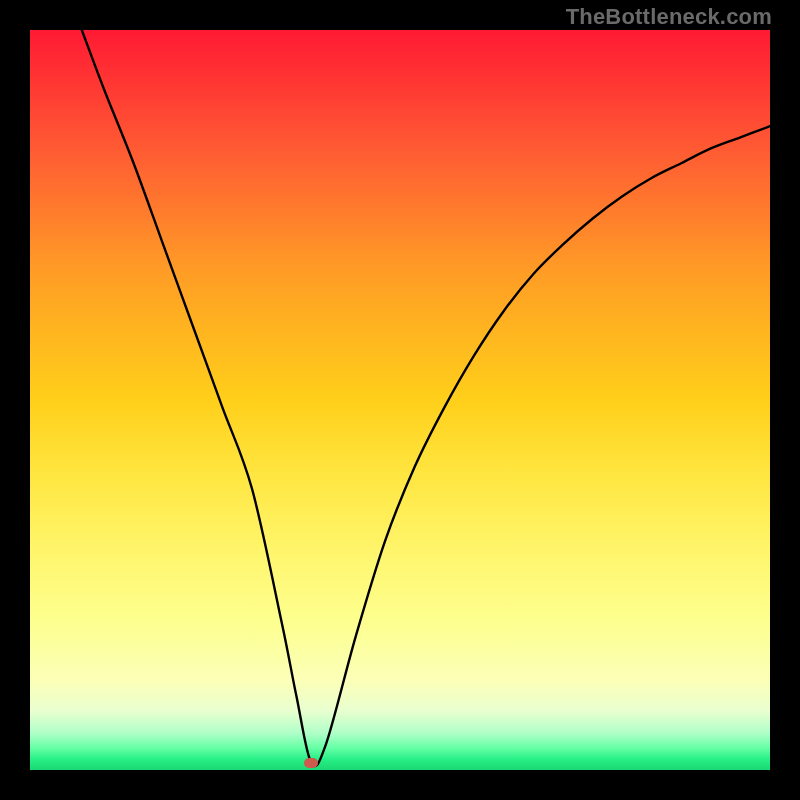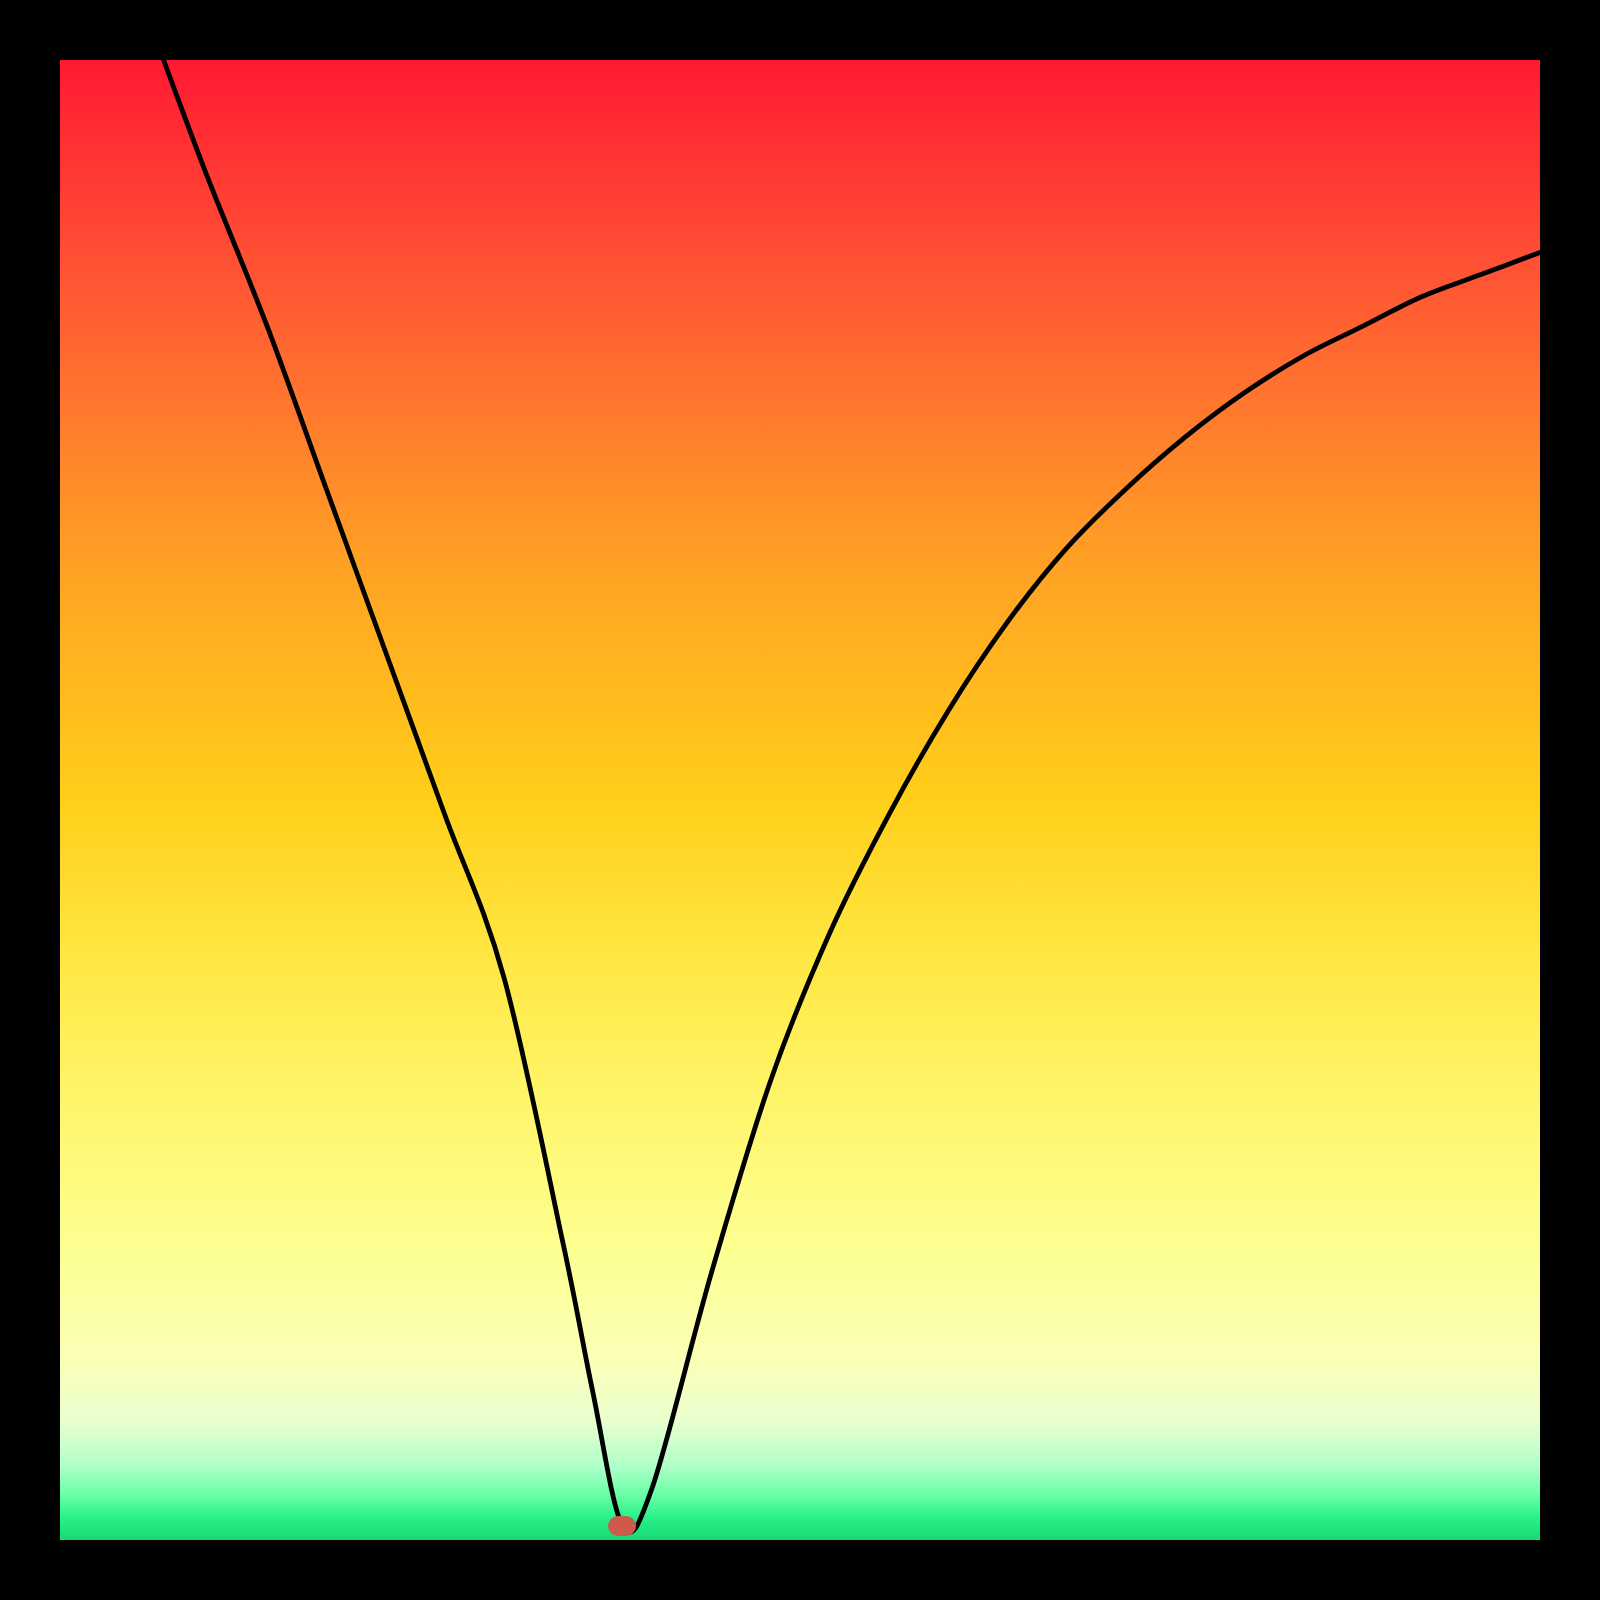--- a/index.html
+++ b/index.html
@@ -67,19 +67,20 @@
     height: 10px;
     background: #cc5a4d;
     border-radius: 5px;
     transform: translate(-50%, -50%);
   }
 </style>
 </head>
 <body>
 
 <div class="frame">
+  <div class="watermark">TheBottleneck.com</div>
   <div class="plot-area">
     <svg class="curve" viewBox="0 0 740 740" preserveAspectRatio="none">
       <path id="curve-path" d="M 51.80 0.00 C 55.50 9.87, 65.37 37.00, 74.00 59.20 C 82.63 81.40, 93.73 107.30, 103.60 133.20 C 113.47 159.10, 123.33 187.47, 133.20 214.60 C 143.07 241.73, 152.93 268.87, 162.80 296.00 C 172.67 323.13, 182.53 350.27, 192.40 377.40 C 202.27 404.53, 212.13 423.03, 222.00 458.80 C 231.87 494.57, 244.20 557.47, 251.60 592.00 C 259.00 626.53, 261.47 642.57, 266.40 666.00 C 271.33 689.43, 276.27 724.58, 281.20 732.60 C 286.13 740.62, 288.60 735.07, 296.00 714.10 C 303.40 693.13, 315.73 640.72, 325.60 606.80 C 335.47 572.88, 345.33 538.97, 355.20 510.60 C 365.07 482.23, 374.93 458.80, 384.80 436.60 C 394.67 414.40, 404.53 395.90, 414.40 377.40 C 424.27 358.90, 434.13 341.63, 444.00 325.60 C 453.87 309.57, 463.73 294.77, 473.60 281.20 C 483.47 267.63, 493.33 255.30, 503.20 244.20 C 513.07 233.10, 522.93 223.85, 532.80 214.60 C 542.67 205.35, 552.53 196.72, 562.40 188.70 C 572.27 180.68, 582.13 173.28, 592.00 166.50 C 601.87 159.72, 611.73 153.55, 621.60 148.00 C 631.47 142.45, 641.33 138.13, 651.20 133.20 C 661.07 128.27, 670.93 122.72, 680.80 118.40 C 690.67 114.08, 700.53 111.00, 710.40 107.30 C 720.27 103.60, 735.07 98.05, 740.00 96.20" fill="none" stroke="#000000" stroke-width="2.4" stroke-linejoin="round" stroke-linecap="round"></path>
     </svg>
     <div id="marker" class="marker" style="left: 281.2px; top: 733.34px; background: rgb(204, 90, 77);"></div>
   </div>
 </div>
 
 </body></html>

